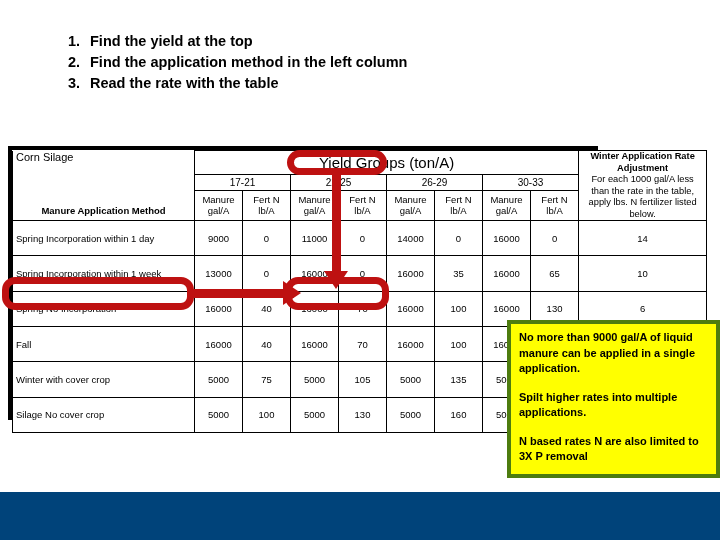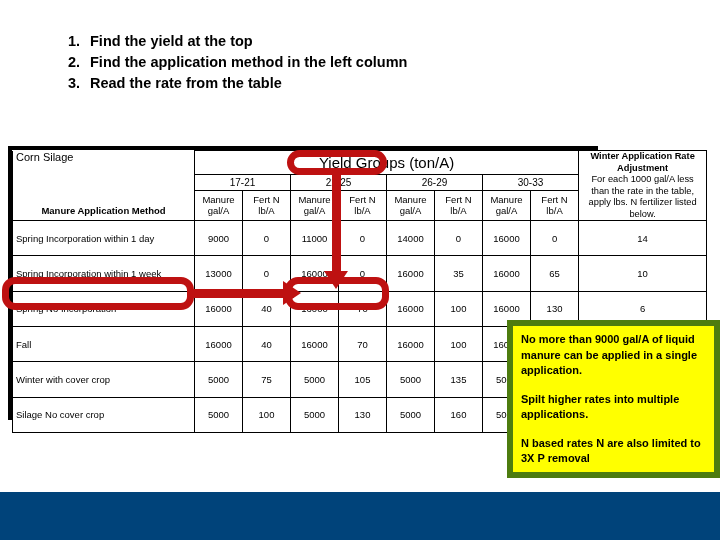--- a/index.html
+++ b/index.html
@@ -126,21 +126,21 @@
     border-bottom: 12px solid transparent;
     border-left: 18px solid #BE1111;
   }
 
   
   #callout {
     position: absolute;
     left: 507px; top: 320px;
     width: 213px; height: 158px;
     background: #FFFF00;
-    border: 6px solid #4d7c0f;
+    border: 4px solid #4d7c0f;
     box-sizing: border-box;
     padding: 6px 8px 0 8px;
     font-size: 11px;
     font-weight: bold;
     line-height: 15.5px;
     color: #000000;
   }
   #callout p { margin: 0 0 13px 0; }
   #callout p:last-child { margin-bottom: 0; }
 
@@ -171,21 +171,21 @@
     <div class="instr-line">
       <span class="instr-num">1.</span>
       <span class="instr-txt">Find the yield at the top</span>
     </div>
     <div class="instr-line">
       <span class="instr-num">2.</span>
       <span class="instr-txt">Find the application method in the left column</span>
     </div>
     <div class="instr-line">
       <span class="instr-num">3.</span>
-      <span class="instr-txt">Read the rate from the table</span>
+      <span class="instr-txt">Read the rate with the table</span>
     </div>
   </div>
 
   <div id="table-wrap">
     <table class="rate-table">
       <colgroup>
         <col style="width:182px">
         <col style="width:48px">
           <col style="width:48px">
         <col style="width:48px">

